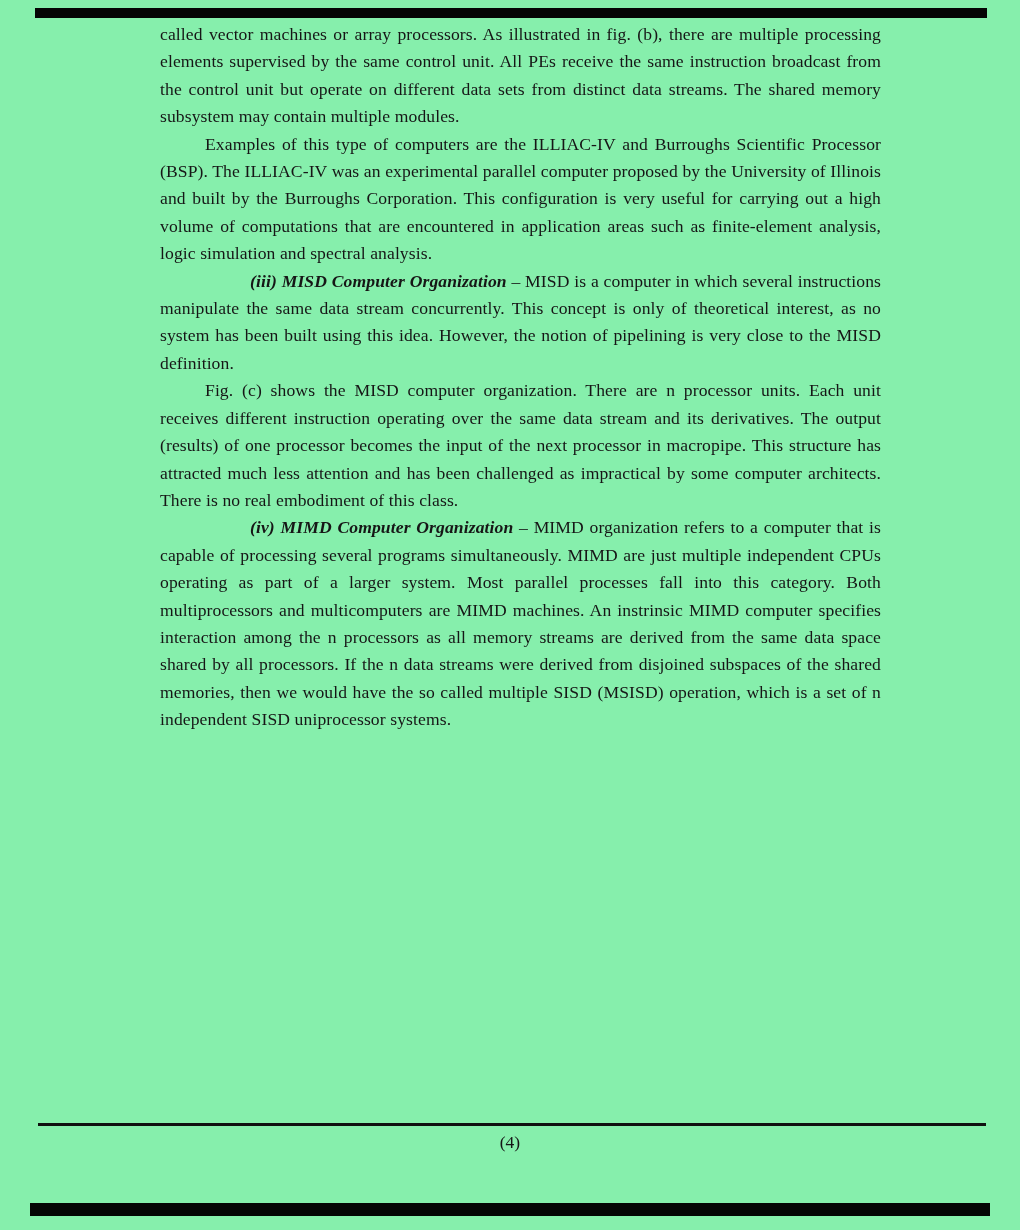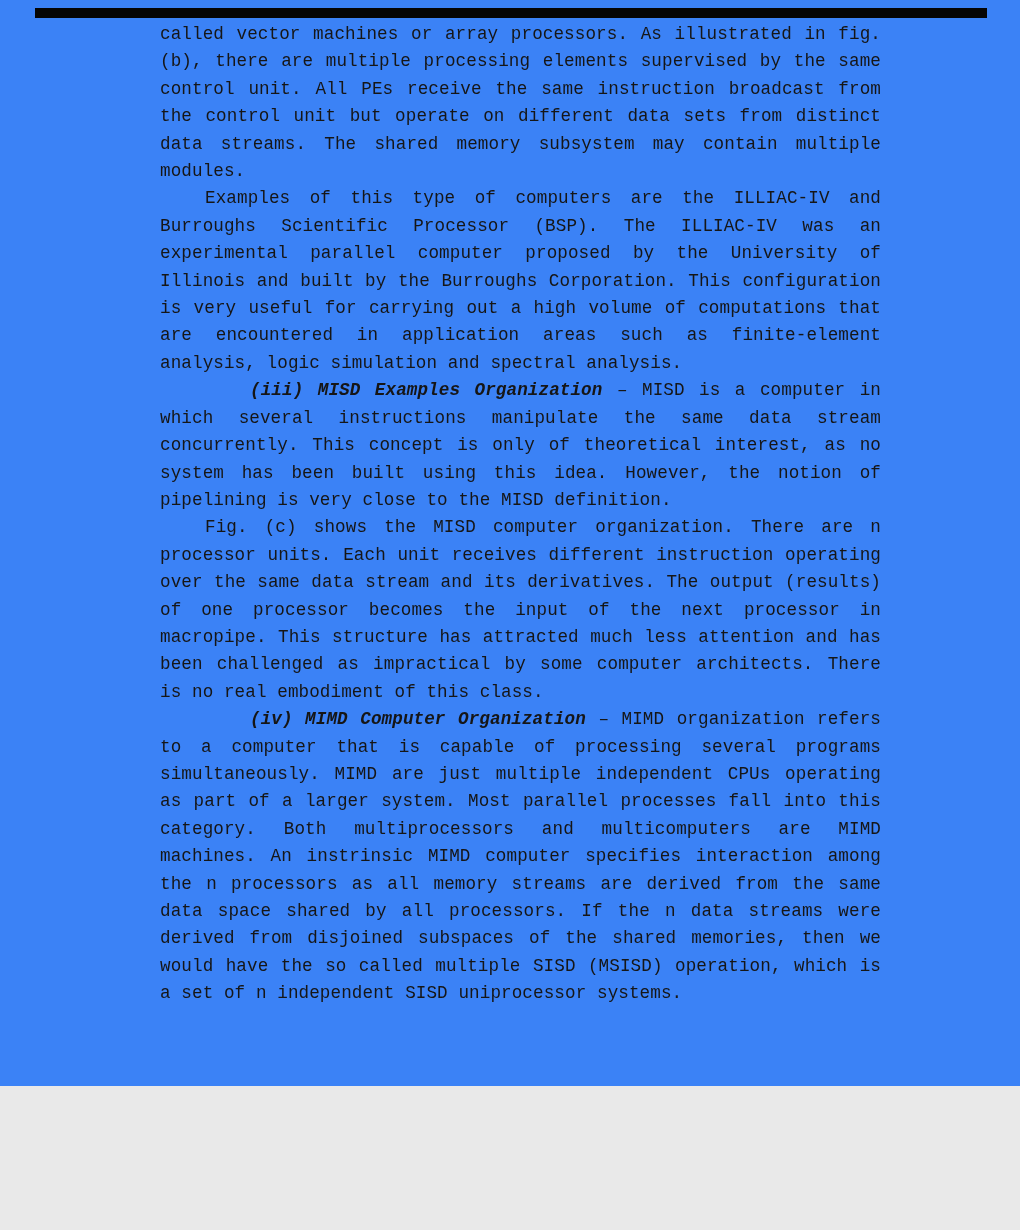--- a/index.html
+++ b/index.html
@@ -3,24 +3,24 @@
 <meta charset="utf-8">
 <style>
   html, body {
     margin: 0;
     padding: 0;
     background: #e9e9e9;
   }
   .page {
     position: relative;
     width: 1020px;
-    height: 1086px;
-    background: #3b82f6;
+    height: 1230px;
+    background: #86efac;
     overflow: hidden;
-    font-family: Liberation Mono, monospace;
+    font-family: Liberation Serif, serif;
     color: #161616;
   }
   .top-bar {
     position: absolute;
     left: 35px;
     right: 33px;
     top: 8px;
     height: 10px;
     background: #050505;
   }
@@ -79,21 +79,21 @@
 
 <div class="page">
 
   <div class="top-bar"></div>
 
   <div class="content">
     <p class="para"><span>called vector machines or array processors. As illustrated in fig. (b), there are multiple processing elements supervised by the same control unit. All PEs receive the same instruction broadcast from the control unit but operate on different data sets from distinct data streams.  The shared memory subsystem may contain multiple modules.</span></p>
 
     <p class="para indent"><span>Examples of this type of computers are the ILLIAC-IV and Burroughs Scientific Processor (BSP). The ILLIAC-IV was an experimental parallel computer proposed by the  University of Illinois and built by the Burroughs Corporation. This configuration is very useful for carrying out a high volume of computations that are encountered in application areas such as finite-element analysis, logic simulation and spectral analysis.</span></p>
 
-    <p class="para indent-lg"><span class="lead">(iii)  MISD Examples Organization</span><span> – MISD is a computer in which several instructions manipulate the same data stream concurrently. This concept is only of theoretical interest, as no system has been built using this idea. However, the notion of pipelining is very close to the MISD definition.</span></p>
+    <p class="para indent-lg"><span class="lead">(iii)  MISD Computer Organization</span><span> – MISD is a computer in which several instructions manipulate the same data stream concurrently. This concept is only of theoretical interest, as no system has been built using this idea. However, the notion of pipelining is very close to the MISD definition.</span></p>
 
     <p class="para indent"><span>Fig. (c) shows the MISD computer organization. There are n processor units. Each unit receives different instruction operating over the same data stream and its derivatives. The output (results) of one processor becomes the input of the next processor in macropipe. This structure has attracted much less attention and has been challenged as impractical by some computer architects. There is no real embodiment of this class.</span></p>
 
     <p class="para indent-lg"><span class="lead">(iv)  MIMD Computer Organization</span><span> – MIMD organization refers to a computer that is capable of processing several programs simultaneously. MIMD are just multiple independent CPUs operating as part of a larger system. Most parallel processes fall into this category. Both multiprocessors and multicomputers are MIMD machines. An instrinsic MIMD computer specifies interaction among the n processors as all memory streams are derived from the same data space shared by all processors. If the n data streams were derived from disjoined subspaces of the shared memories, then we would have the so called multiple SISD (MSISD) operation, which is a set of n independent SISD uniprocessor systems.</span></p>
   </div>
 
   <div class="footer-rule"></div>
 
   <div class="page-number">(4)</div>
 

